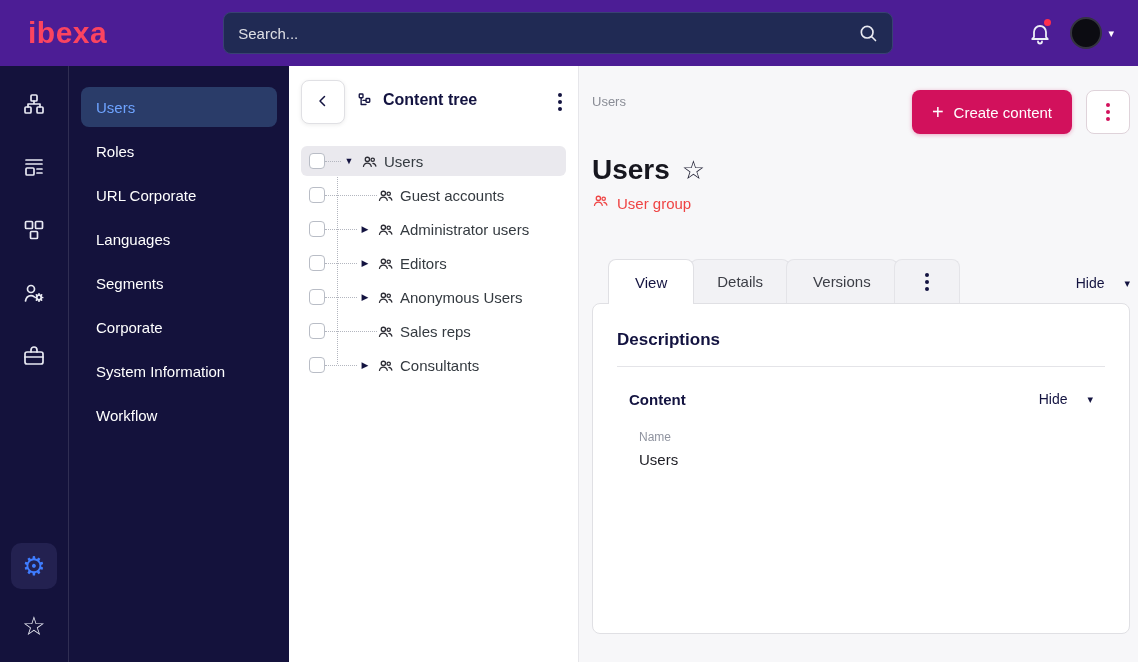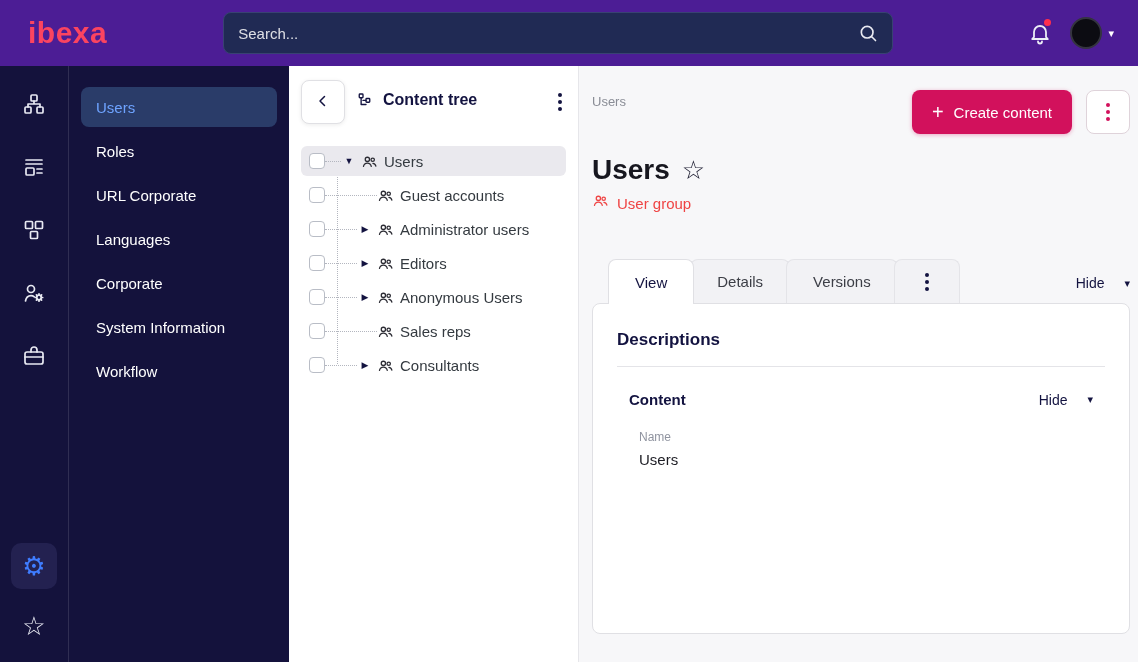--- a/index.html
+++ b/index.html
@@ -95,21 +95,21 @@
   .tab-more { color:#131340; }
   .hide-link { margin-left:auto; margin-bottom:12px; font-size:14px; color:#131340; cursor:pointer;
                display:flex; align-items:center; gap:20px; }
   .hide-caret { font-size:11px; }
 
   .card { background:#fff; border:1px solid #e0e0e4; border-radius:8px; min-height:331px;
           padding:26px 24px; position:relative; z-index:1; }
   .card-heading { font-size:17px; font-weight:700; color:#131340; }
   .card-divider { border:0; border-top:1px solid #e4e4e8; margin:16px 0 0; }
   .section { margin-top:24px; padding:0 12px; }
-  .section-head { display:flex; align-items:center; justify-content:space-between; }
+  .section-head { display:flex; align-items:flex-start; justify-content:space-between; }
   .section-title { font-size:15px; font-weight:700; color:#131340; }
   .field { margin-top:22px;margin-left:10px; }
   .field-label { font-size:12px; color:#9094a0; }
   .field-value { font-size:15px; color:#1d1d24; margin-top:7px; }
 </style>
 </head>
 <body>
 
 <header class="topbar">
   <div class="logo">ibexa</div>
@@ -195,20 +195,21 @@
     <div class="rail-star">
       <span>☆</span>
     </div>
   </nav>
 
   <nav class="sidebar">
     <div class="side-item active">Users</div>
     <div class="side-item">Roles</div>
     <div class="side-item">URL Corporate</div>
     <div class="side-item">Languages</div>
+    <div class="side-item">Segments</div>
     <div class="side-item">Corporate</div>
     <div class="side-item">System Information</div>
     <div class="side-item">Workflow</div>
   </nav>
 
   <aside class="tree-panel">
     <div class="tree-head">
       <button class="back-btn">
         <span>
           <svg viewBox="0 0 24 24" fill="none" stroke="currentColor" stroke-width="2" stroke-linecap="round" stroke-linejoin="round" width="18" height="18">

